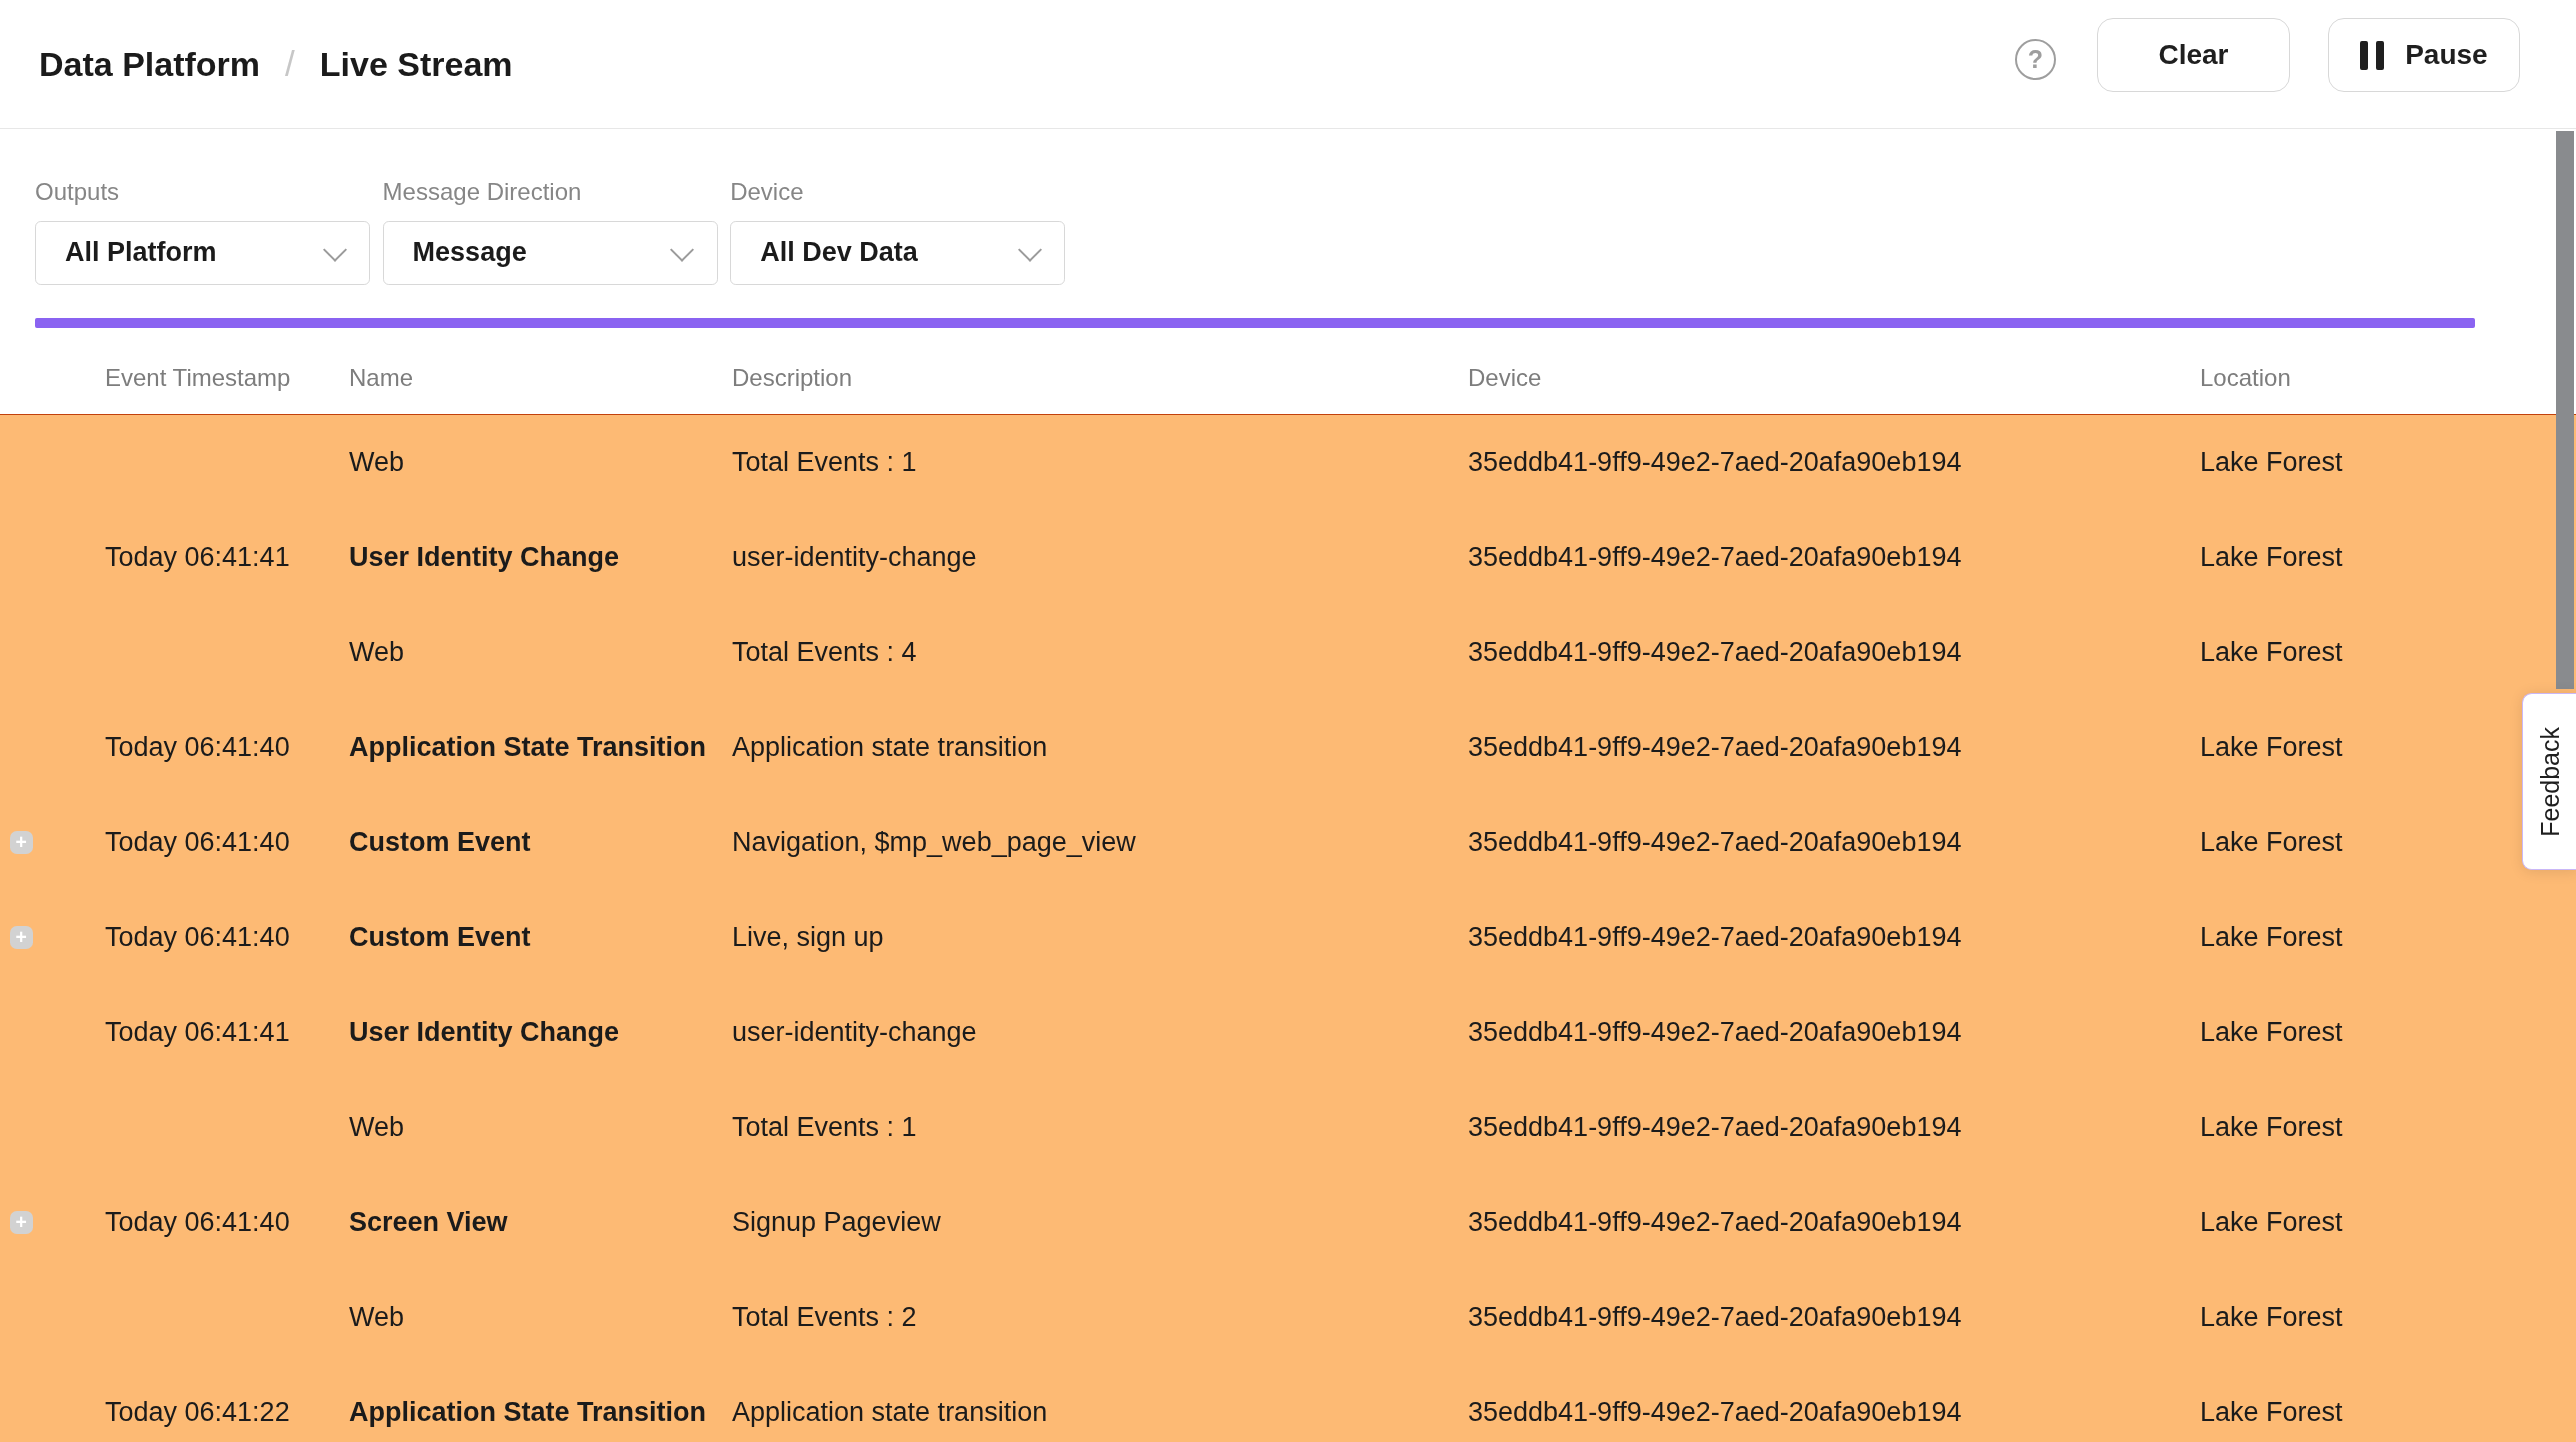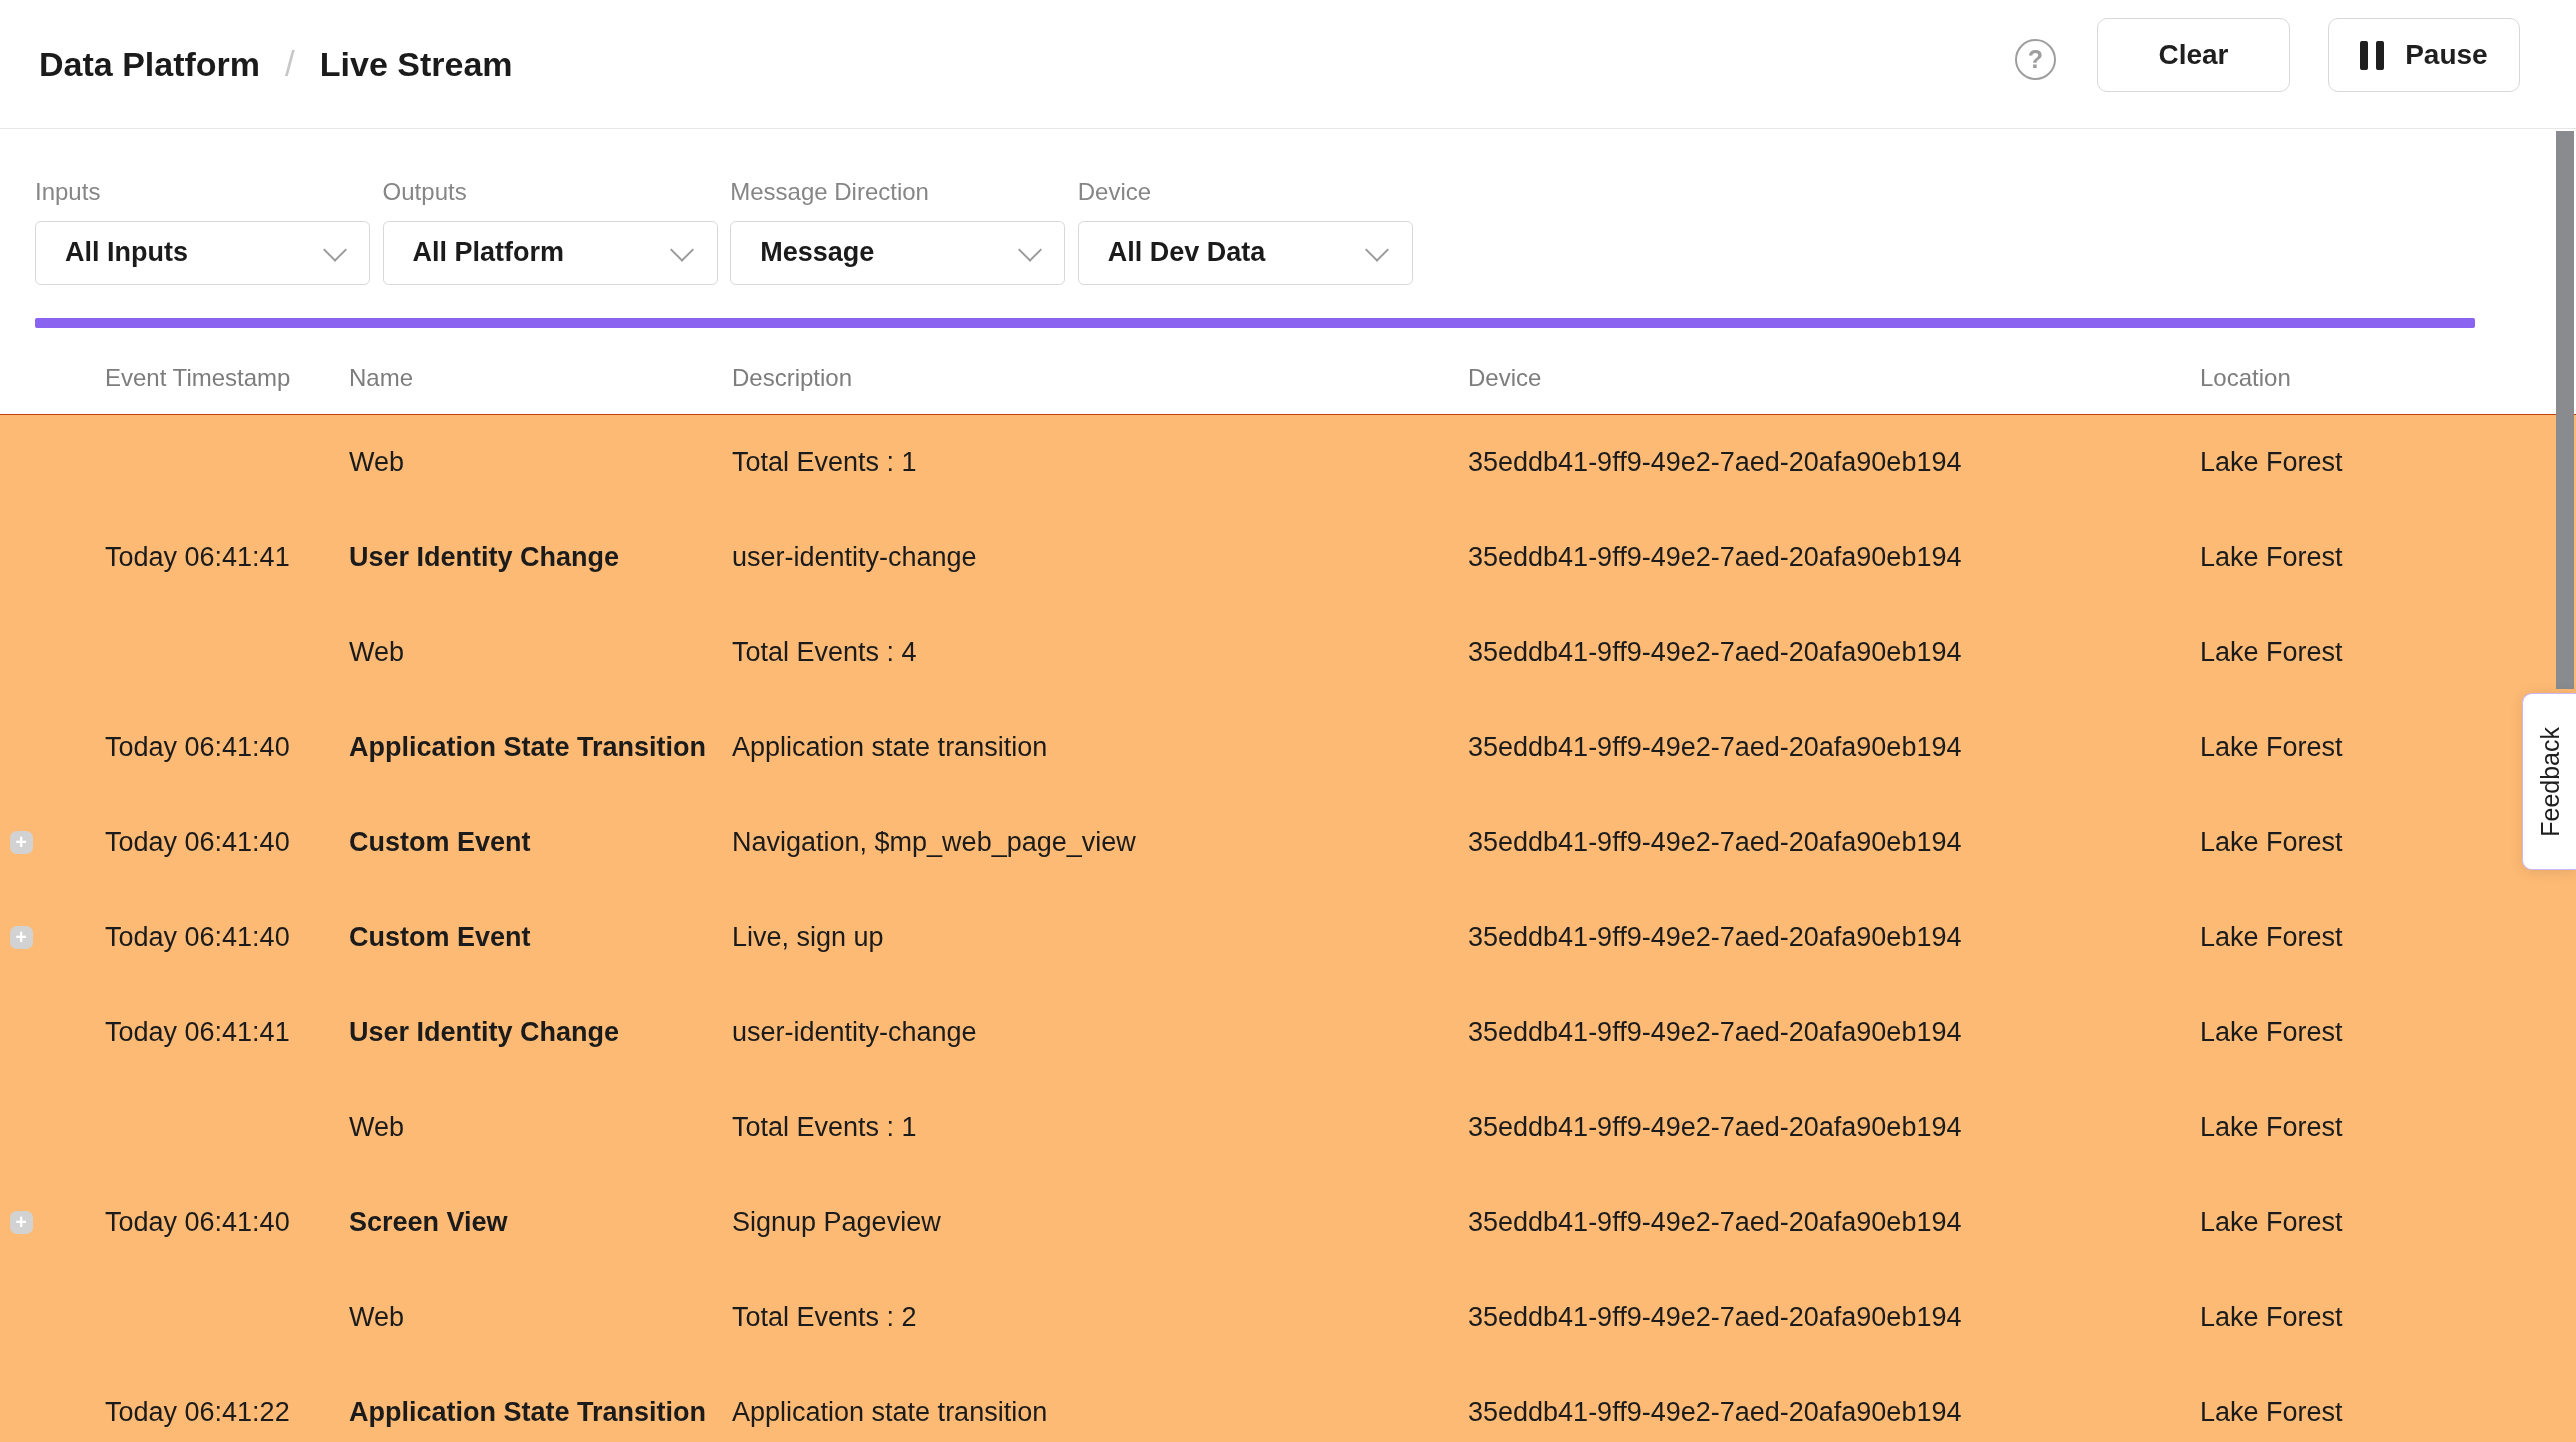--- a/index.html
+++ b/index.html
@@ -44,21 +44,21 @@
     display: flex; align-items: center; justify-content: center;
     cursor: pointer;
     background: #fff;
   }
   .btn {
     position: absolute;
     top: 18.4px;
     height: 74px;
     background: #fff;
     border: 1.9px solid #d8d8d8;
-    border-radius: 10px;
+    border-radius: 16px;
     font-family: "Liberation Sans", sans-serif;
     font-size: 28px;
     font-weight: 700;
     color: #1f1f1f;
     display: flex; align-items: center; justify-content: center;
     cursor: pointer;
   }
   .btn-clear { left: 2097px; width: 193px; }
   .btn-pause { left: 2304px; width: 192px; gap: 21.4px; margin-left: 24px; }
   .pause-icon { display: flex; gap: 7.8px; }
@@ -195,27 +195,20 @@
     <span class="pause-icon">
         <i></i>
         <i></i>
       </span>
     <span>Pause</span>
   </button>
 </header>
 
 <section class="filters">
   <div class="filter-group">
-    <div class="filter-label">Inputs</div>
-    <div class="dropdown">
-      <span class="value">All Inputs</span>
-      <span class="chevron"></span>
-    </div>
-  </div>
-  <div class="filter-group">
     <div class="filter-label">Outputs</div>
     <div class="dropdown">
       <span class="value">All Platform</span>
       <span class="chevron"></span>
     </div>
   </div>
   <div class="filter-group">
     <div class="filter-label">Message Direction</div>
     <div class="dropdown">
       <span class="value">Message</span>

